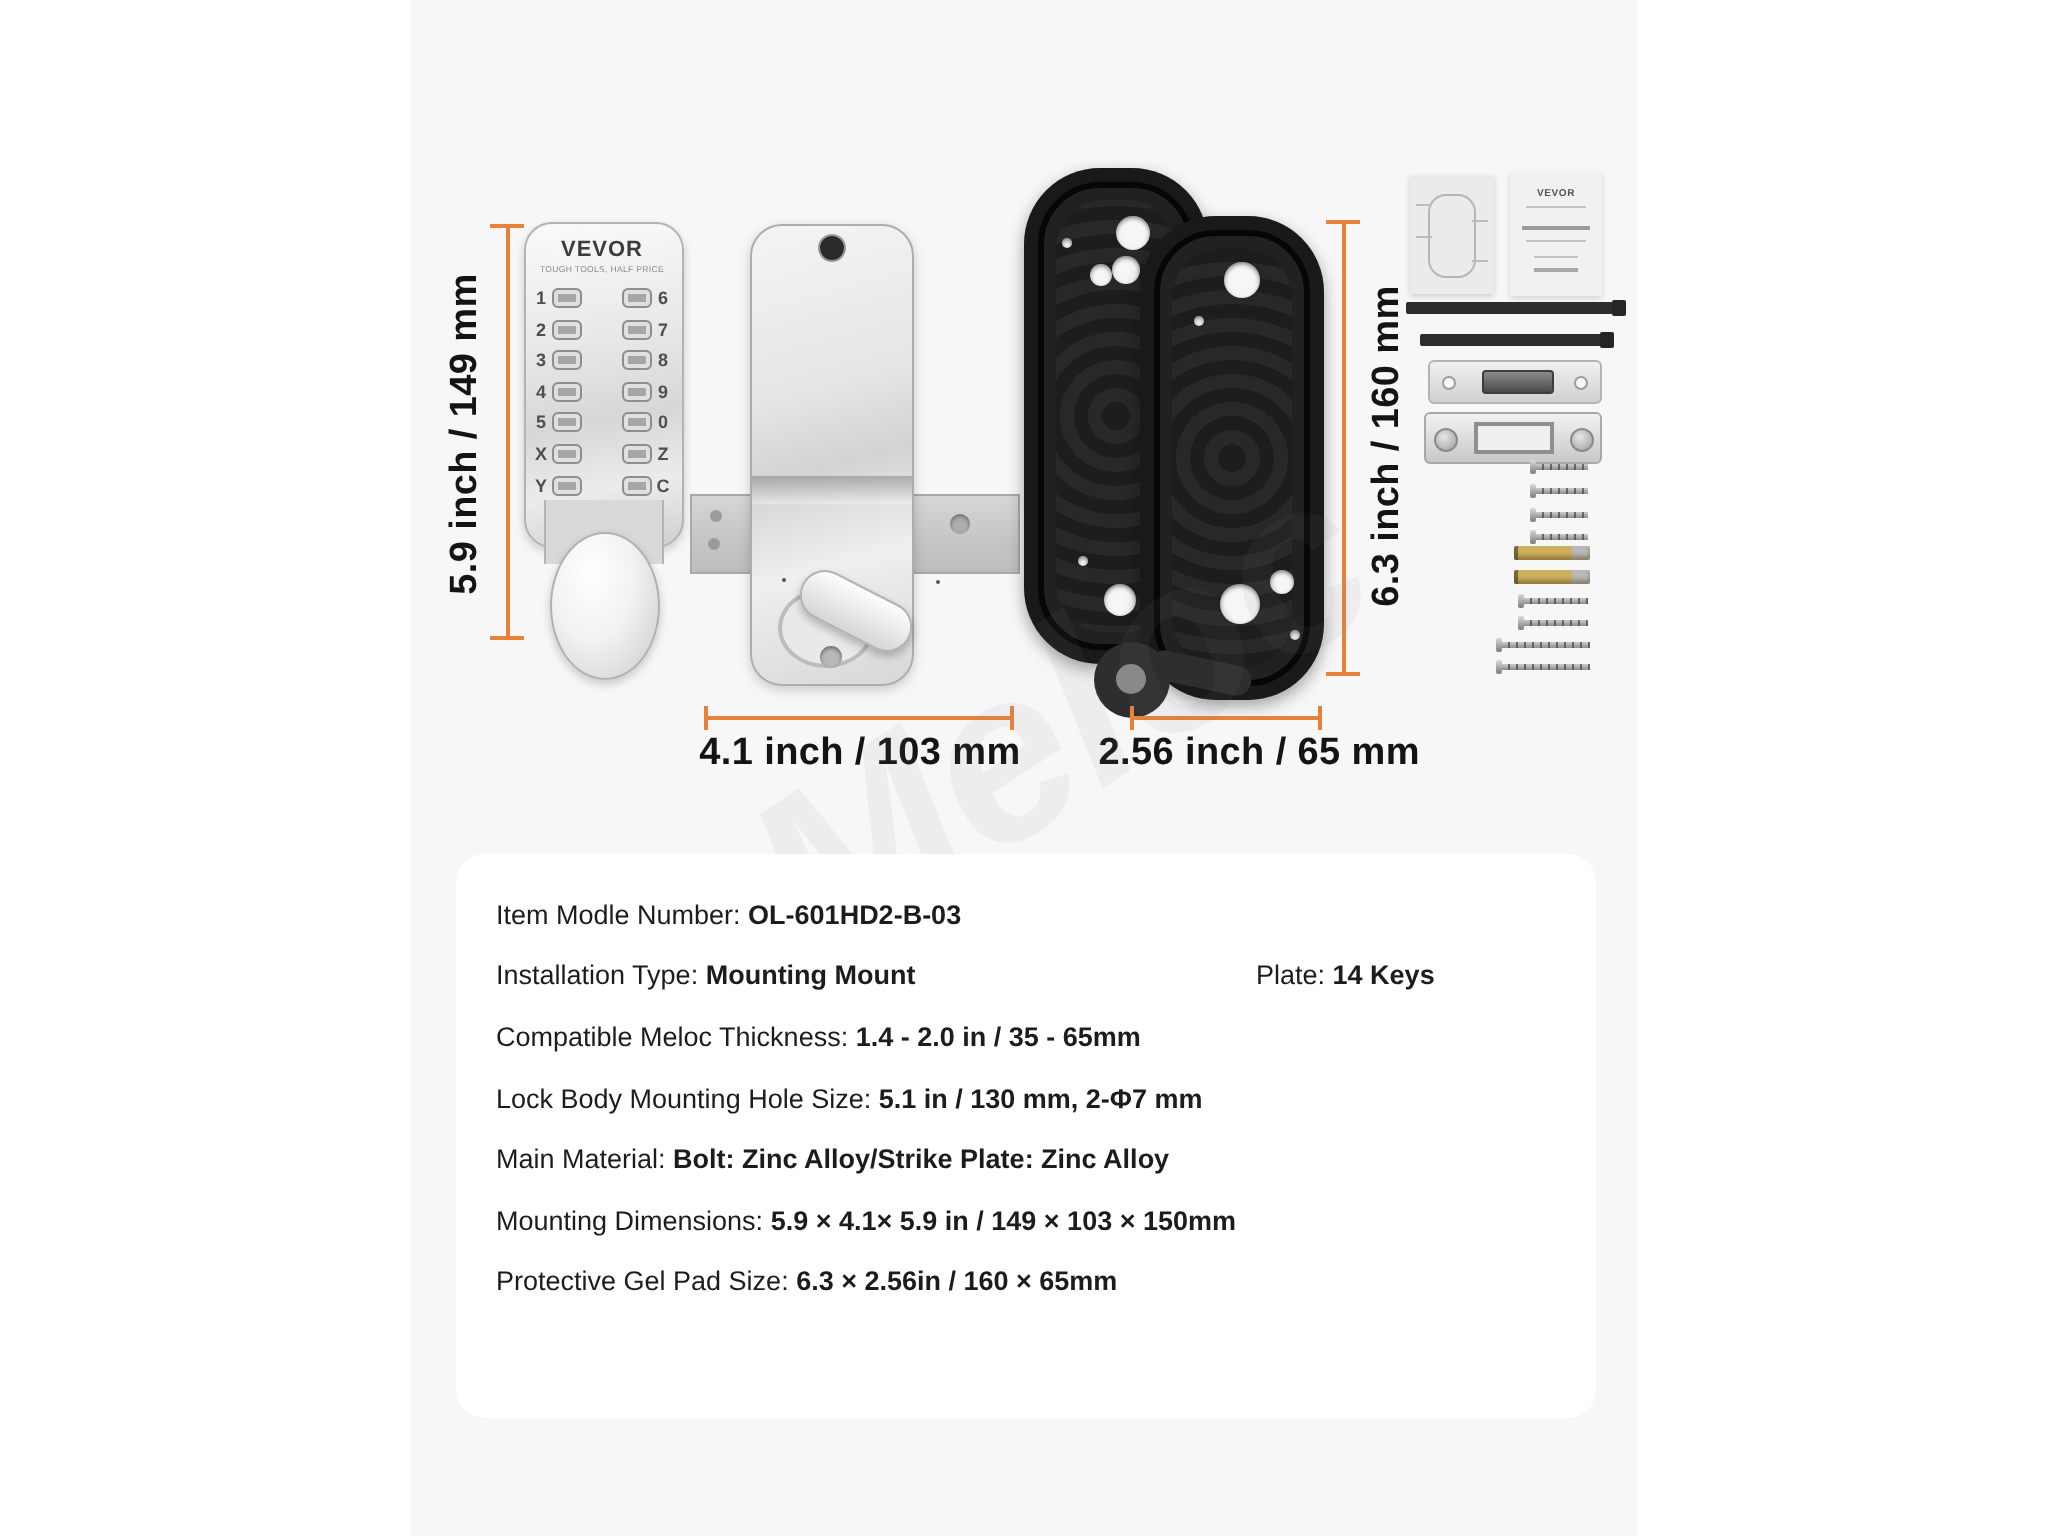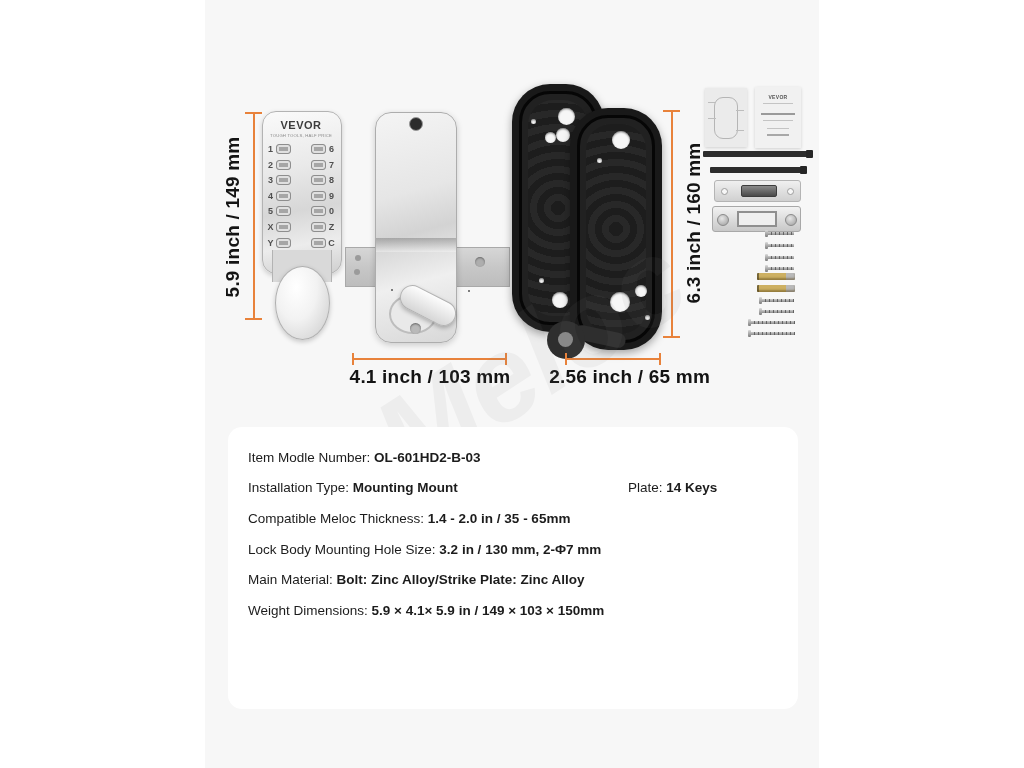--- a/index.html
+++ b/index.html
@@ -288,25 +288,29 @@
     </div>
     <div class="spec-row">
       <span><span>Installation Type: </span><b>Mounting Mount</b></span>
       <span><span>Plate: </span><b>14 Keys</b></span>
     </div>
     <div class="spec-row">
       <span><span>Compatible Meloc Thickness: </span><b>1.4 - 2.0 in / 35 - 65mm</b></span>
         <span></span>
     </div>
     <div class="spec-row">
-      <span><span>Lock Body Mounting Hole Size: </span><b>3.2 in / 130 mm, 2-Φ7 mm</b></span>
+      <span><span>Lock Body Mounting Hole Size: </span><b>5.1 in / 130 mm, 2-Φ7 mm</b></span>
         <span></span>
     </div>
     <div class="spec-row">
       <span><span>Main Material: </span><b>Bolt: Zinc Alloy/Strike Plate: Zinc Alloy</b></span>
         <span></span>
     </div>
     <div class="spec-row">
-      <span><span>Weight Dimensions: </span><b>5.9 × 4.1× 5.9 in / 149 × 103 × 150mm</b></span>
+      <span><span>Mounting Dimensions: </span><b>5.9 × 4.1× 5.9 in / 149 × 103 × 150mm</b></span>
+        <span></span>
+    </div>
+    <div class="spec-row">
+      <span><span>Protective Gel Pad Size: </span><b>6.3 × 2.56in / 160 × 65mm</b></span>
         <span></span>
     </div>
   </div>
 </div>
 
 </body></html>

